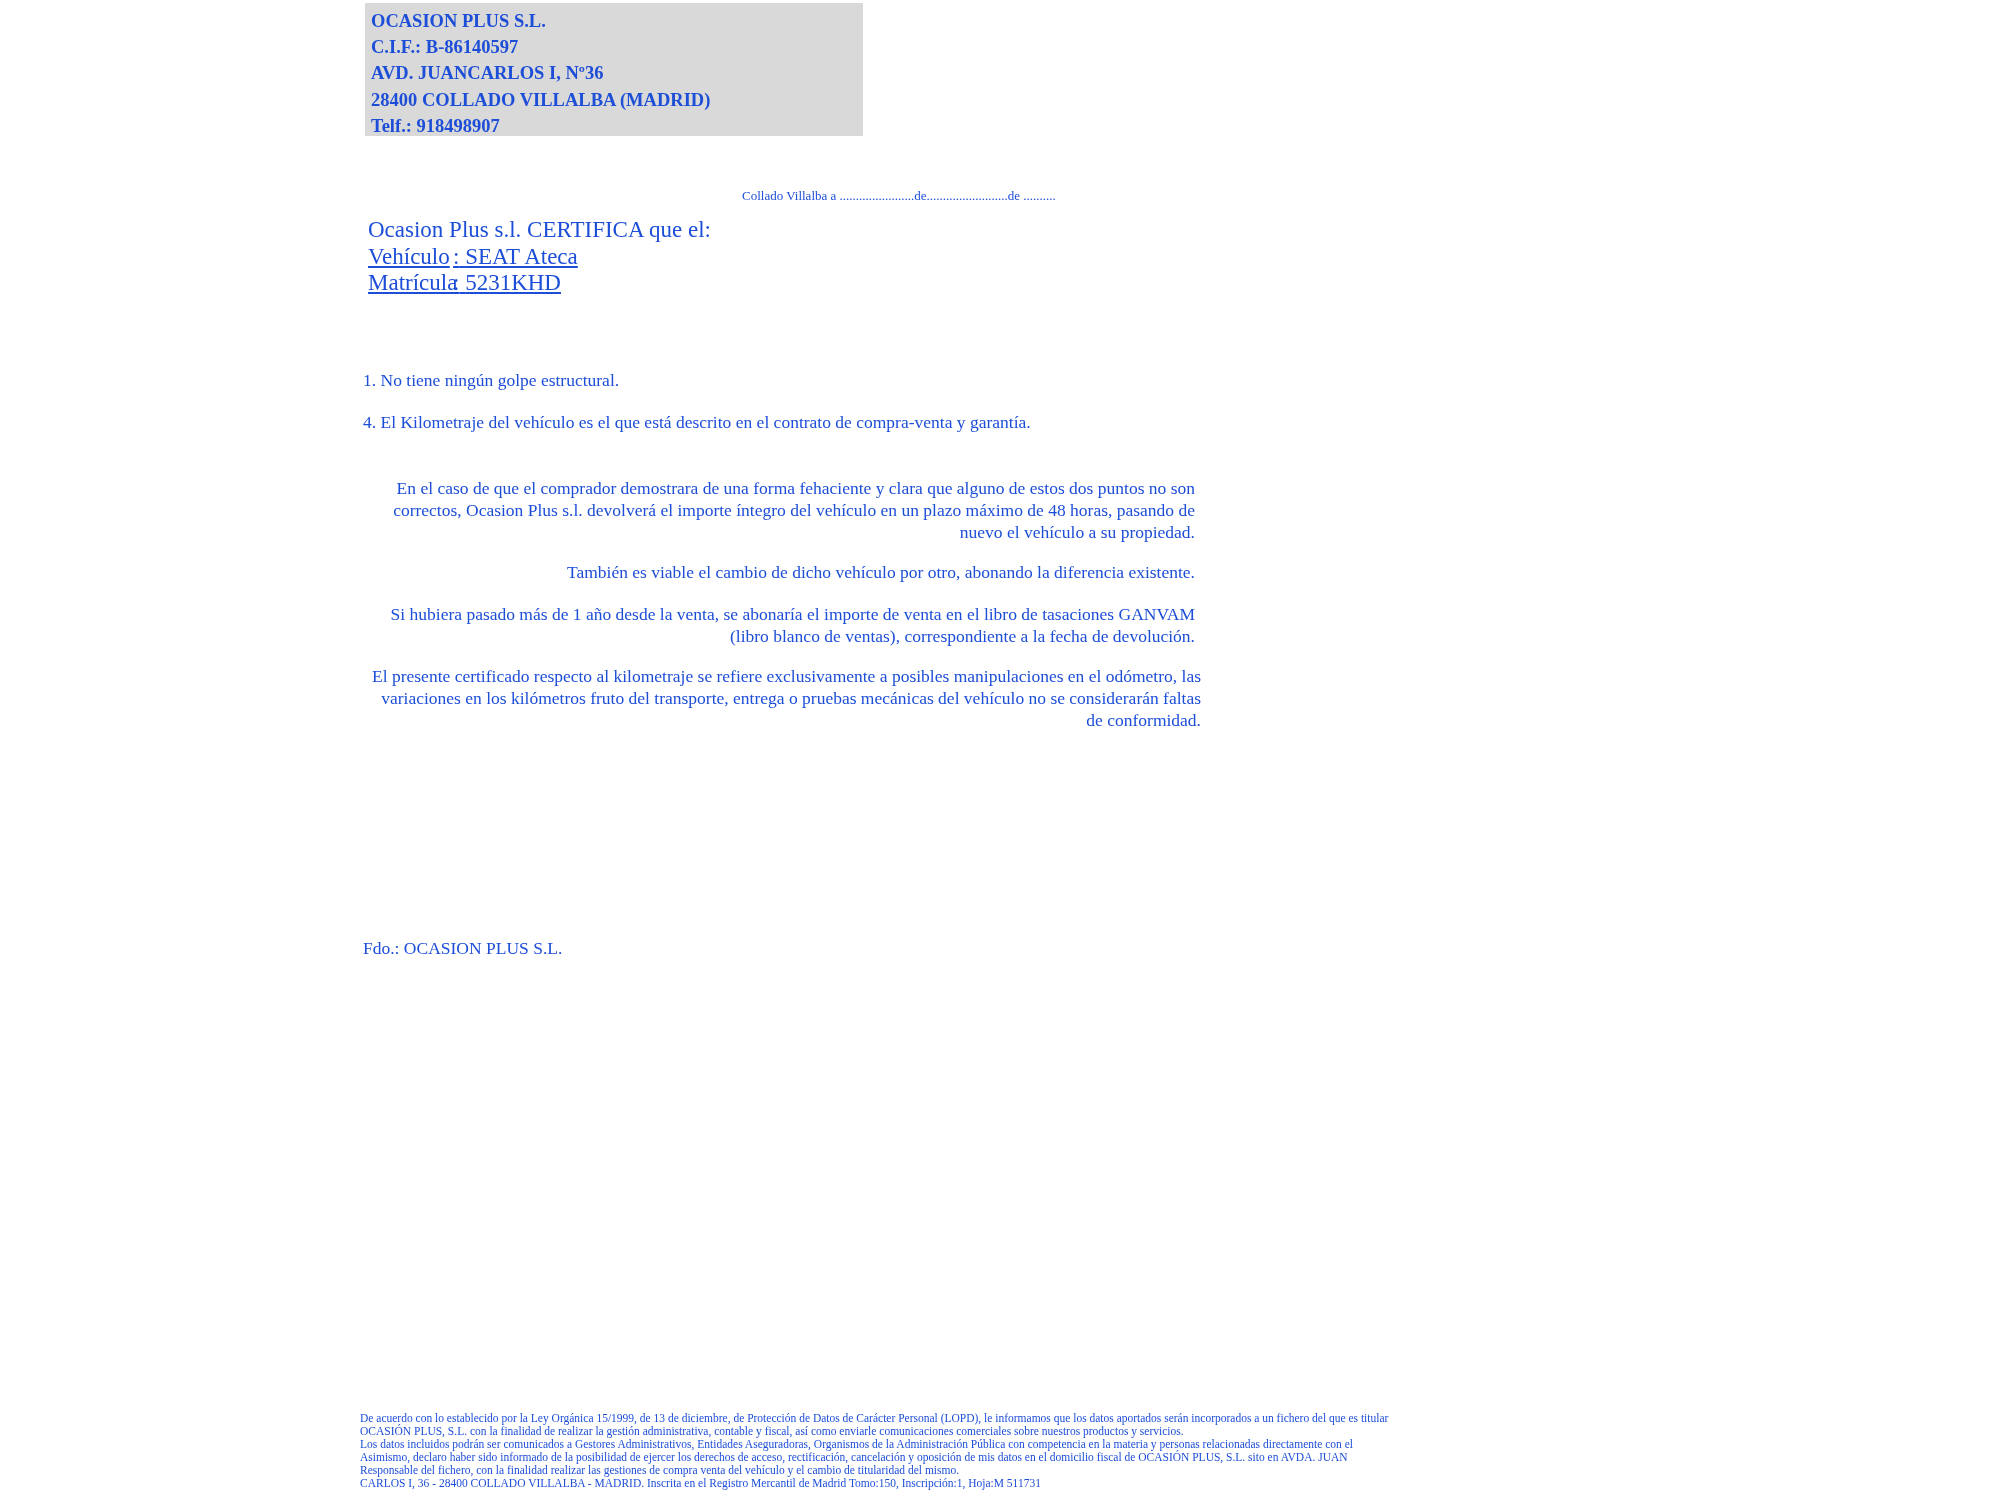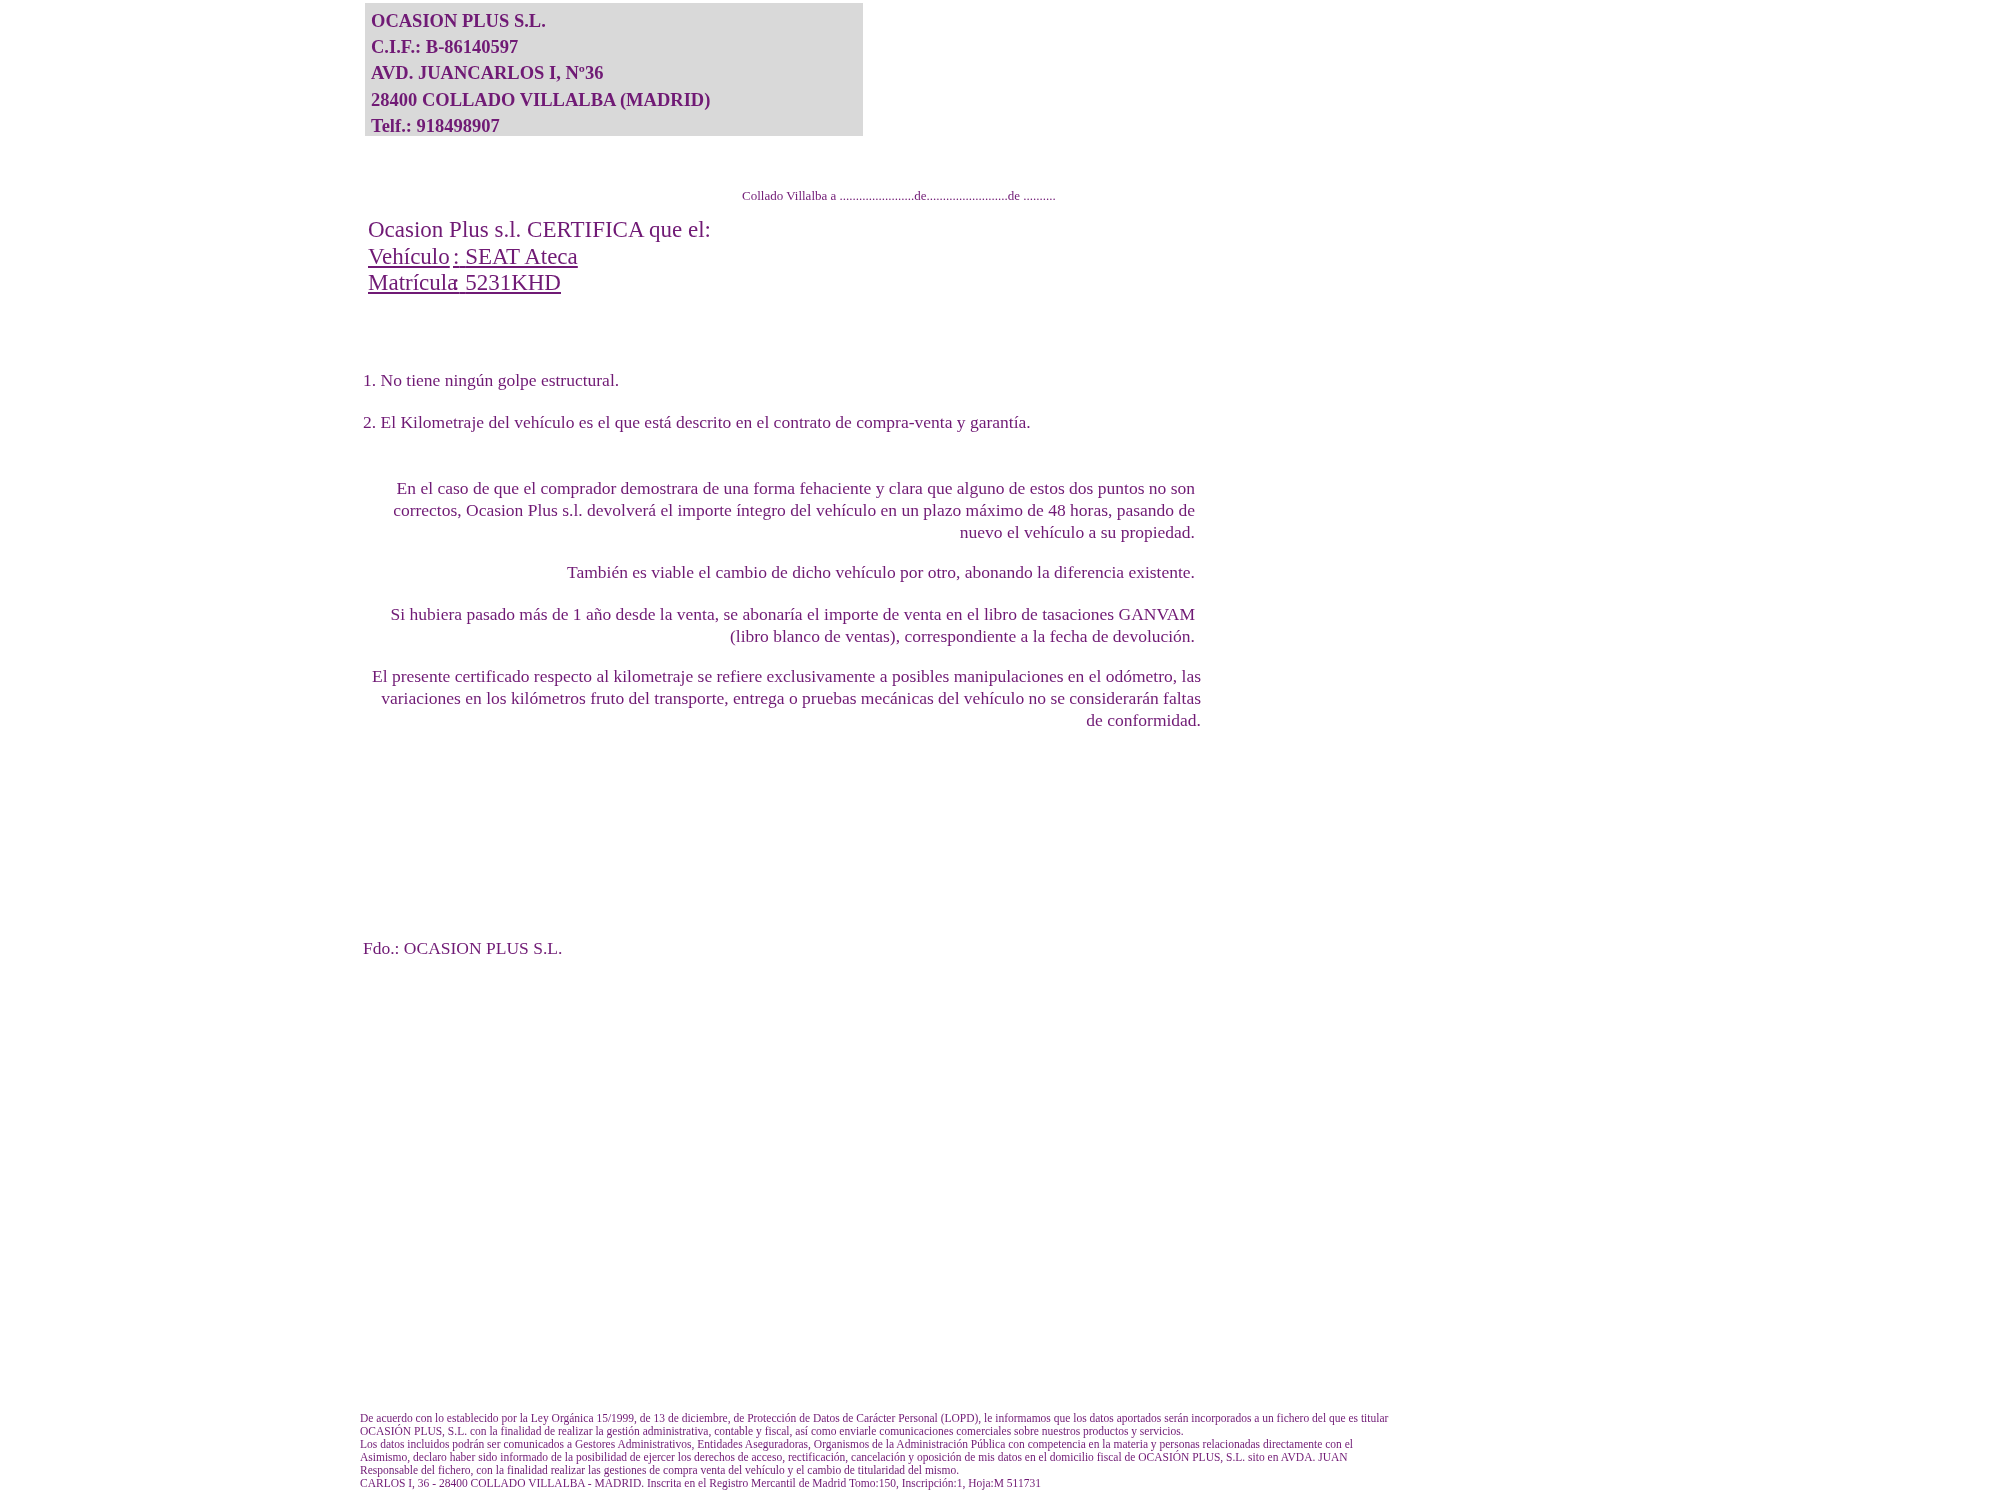--- a/index.html
+++ b/index.html
@@ -2,21 +2,21 @@
 <html><head>
 <meta charset="utf-8">
 <style>
   html, body { margin: 0; padding: 0; background: #ffffff; }
   .page {
     position: relative;
     width: 2000px;
     height: 1500px;
     background: #ffffff;
     font-family: "Liberation Serif", "DejaVu Serif", serif;
-    color: #701a75;
+    color: #1d4ed8;
     overflow: hidden;
   }
   .header-box {
     position: absolute;
     left: 365px; top: 3px;
     width: 498px; height: 133px;
     background: #d9d9d9;
     box-sizing: border-box;
     padding: 5px 0 0 6px;
     font-weight: bold;
@@ -94,21 +94,21 @@
 
   <div class="date-line">Collado Villalba a .......................de.........................de ..........</div>
 
   <div class="certify-block">
     <div>Ocasion Plus s.l. CERTIFICA que el:</div>
     <div class="field-row"><span class="field-label">Vehículo</span><span>:</span>&nbsp;<span>SEAT Ateca</span></div>
     <div class="field-row"><span class="field-label">Matrícula</span><span>:</span>&nbsp;<span>5231KHD</span></div>
   </div>
 
   <div class="point point1">1. No tiene ningún golpe estructural.</div>
-  <div class="point point2">2. El Kilometraje del vehículo es el que está descrito en el contrato de compra-venta y garantía.</div>
+  <div class="point point2">4. El Kilometraje del vehículo es el que está descrito en el contrato de compra-venta y garantía.</div>
 
   <div class="para para1">En el caso de que el comprador demostrara de una forma fehaciente y clara que alguno de estos dos puntos no son correctos, Ocasion Plus s.l. devolverá el importe íntegro del vehículo en un plazo máximo de 48 horas, pasando de nuevo el vehículo a su propiedad.</div>
   <div class="para para2">También es viable el cambio de dicho vehículo por otro, abonando la diferencia existente.</div>
   <div class="para para3">Si hubiera pasado más de 1 año desde la venta, se abonaría el importe de venta en el libro de tasaciones GANVAM (libro blanco de ventas), correspondiente a la fecha de devolución.</div>
   <div class="para para4">El presente certificado respecto al kilometraje se refiere exclusivamente a posibles manipulaciones en el odómetro, las variaciones en los kilómetros fruto del transporte, entrega o pruebas mecánicas del vehículo no se considerarán faltas de conformidad.</div>
 
   <div class="signature">Fdo.: OCASION PLUS S.L.</div>
 
   <div class="footer">
     <div>De acuerdo con lo establecido por la Ley Orgánica 15/1999, de 13 de diciembre, de Protección de Datos de Carácter Personal (LOPD), le informamos que los datos aportados serán incorporados a un fichero del que es titular</div>

